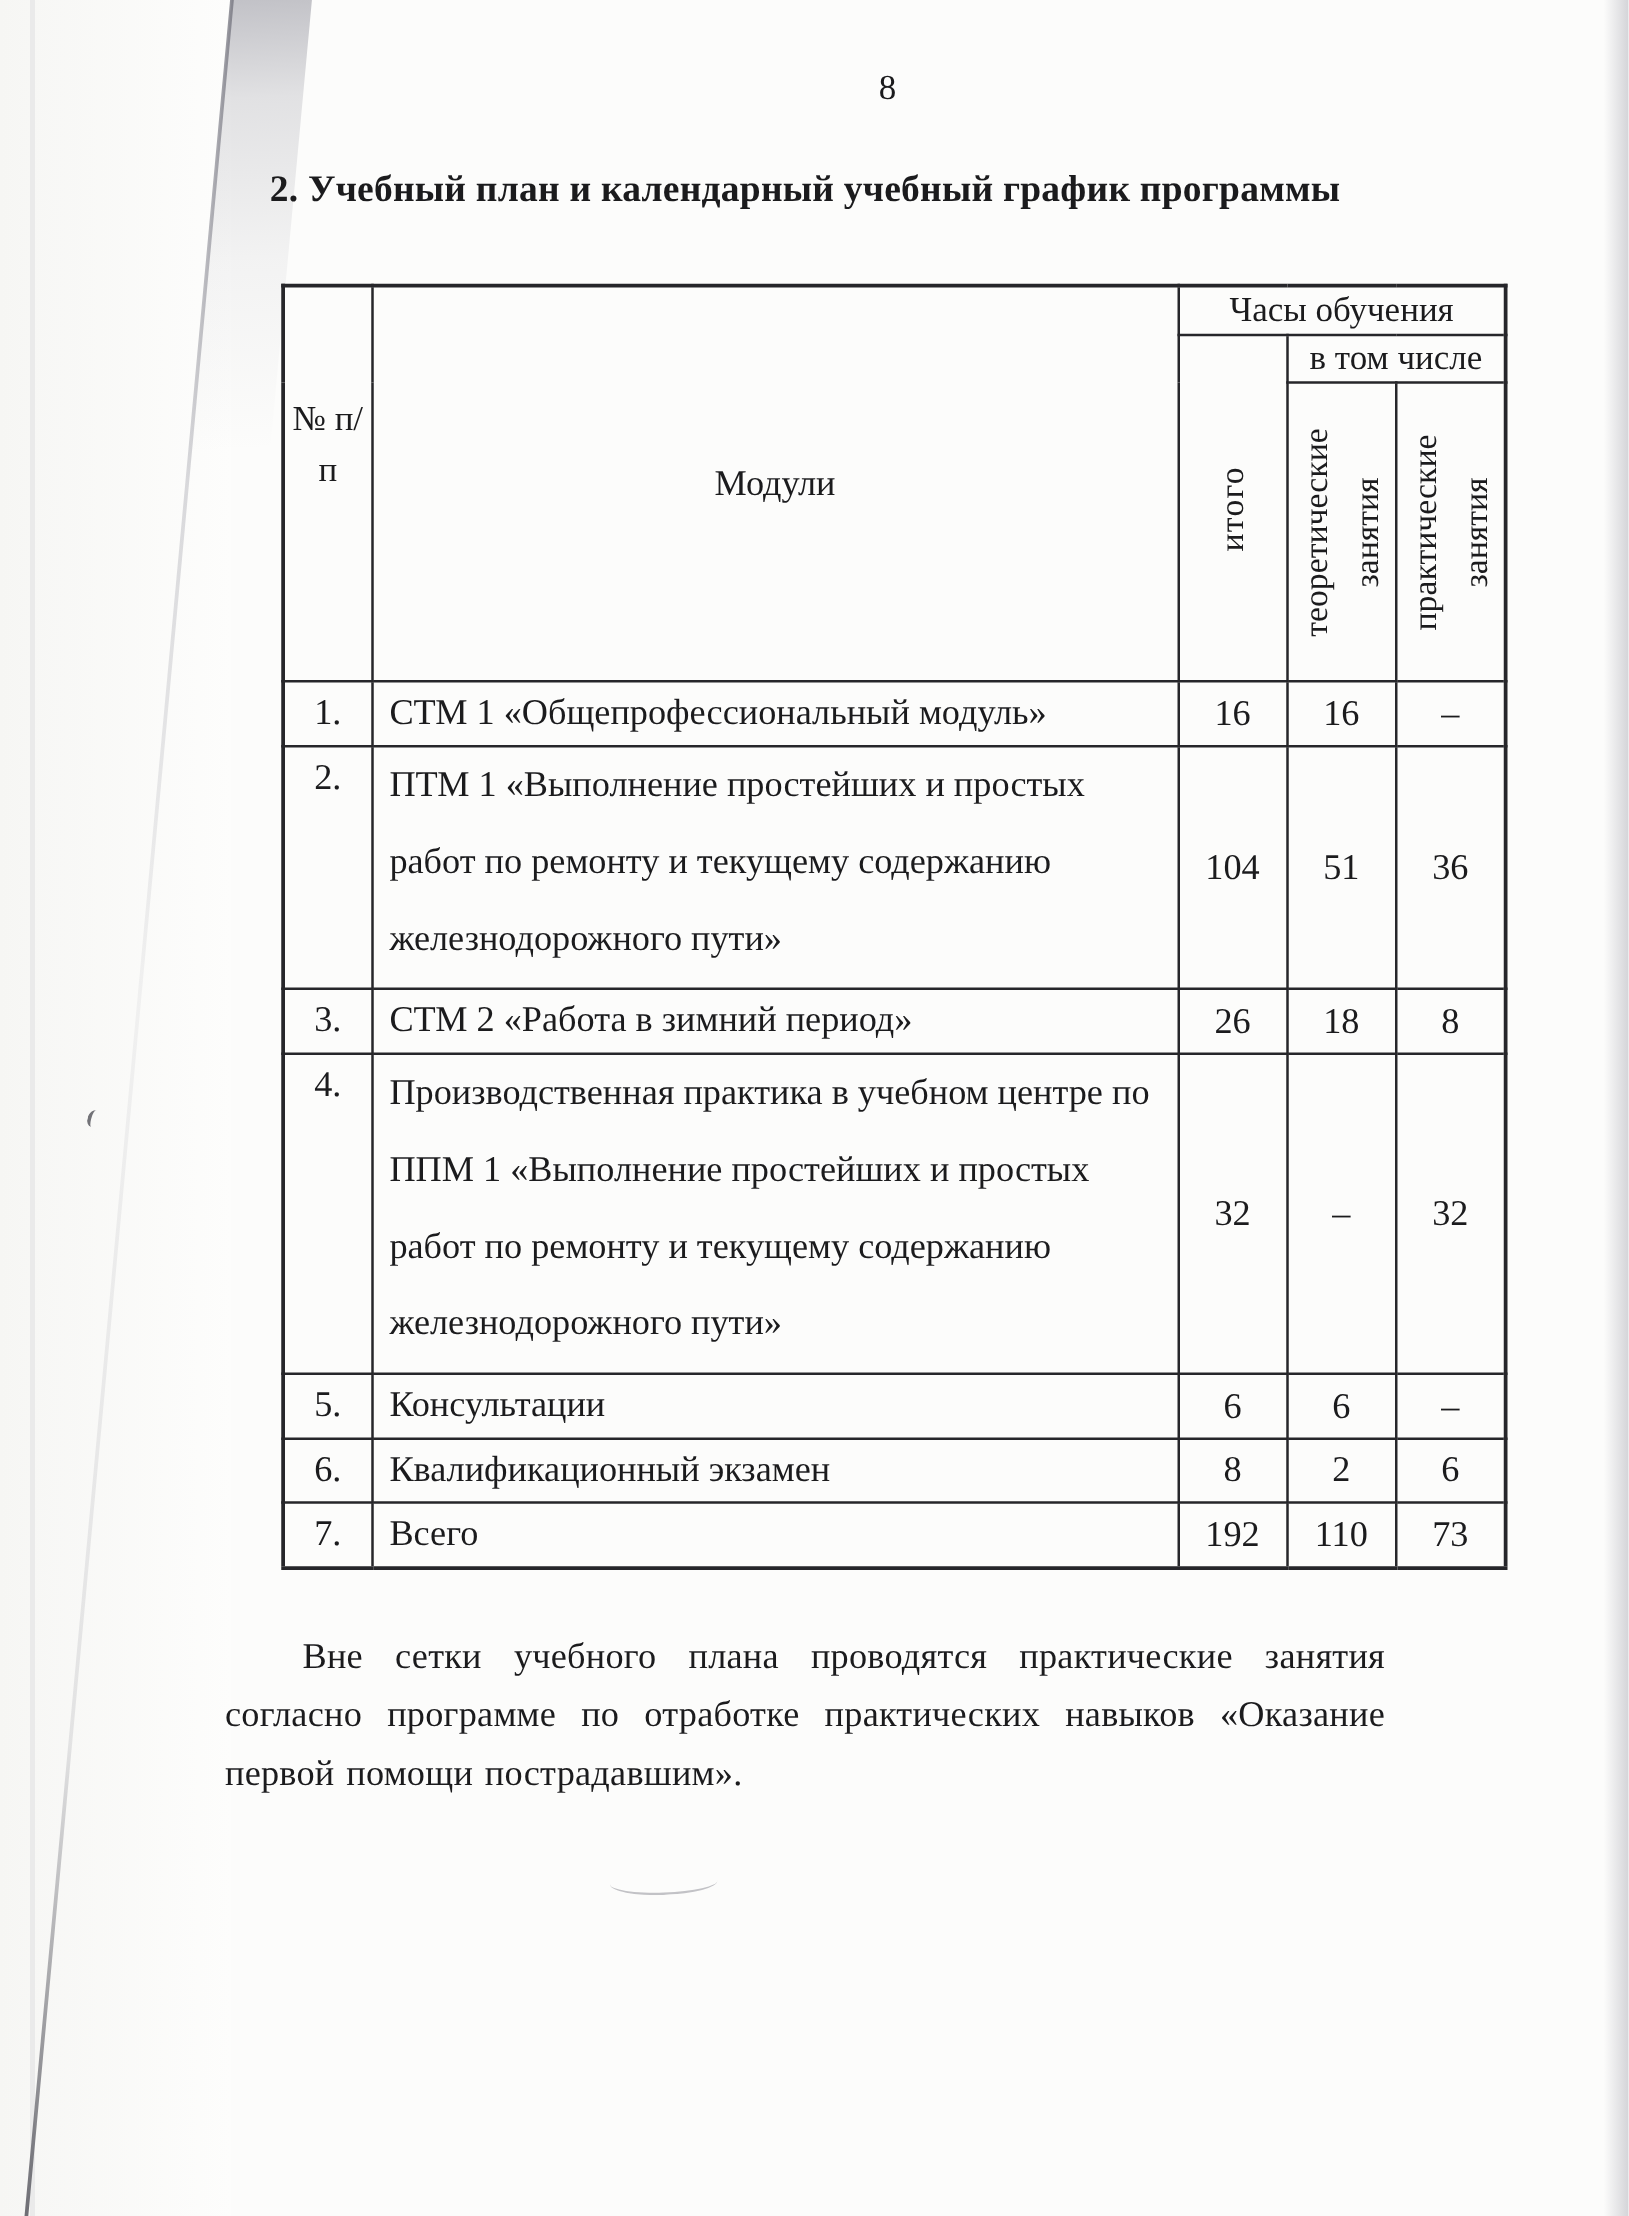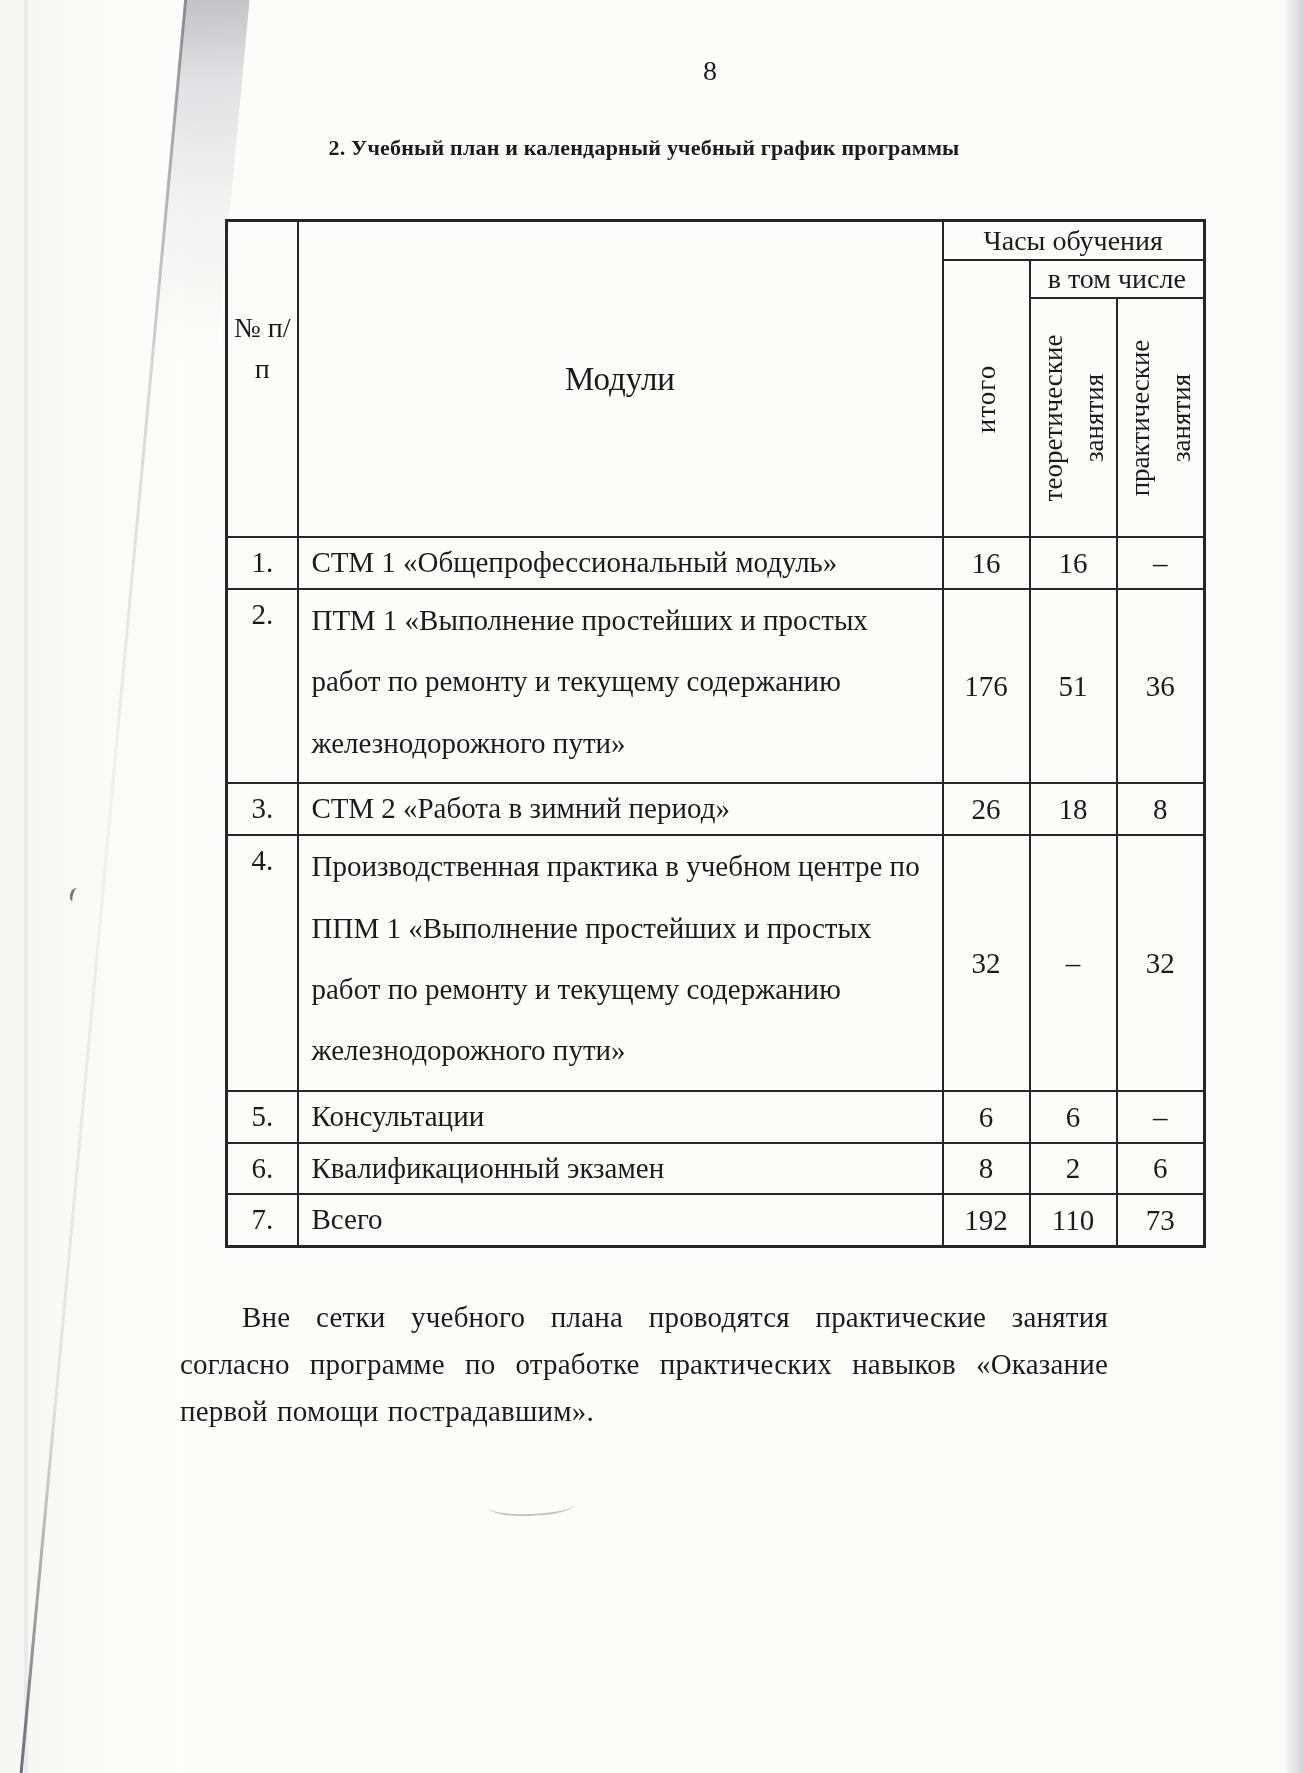--- a/index.html
+++ b/index.html
@@ -66,21 +66,21 @@
   .content {
     position: absolute; left: 180px; top: 0; width: 928px;
   }
   .page-number {
     margin: 0; padding-top: 56px;
     text-align: center; text-indent: 132px;
     font-size: 28px; line-height: 1.1;
   }
   h1.section-heading {
     margin: 48px 0 0 0;
-    font-size: 22px; font-weight: bold; text-align: center;
+    font-size: 30px; font-weight: bold; text-align: center;
     letter-spacing: 0.2px;
     font-family: Liberation Serif, serif;
   }
   h2.subsection-heading {
     margin: 27px 0 0 0;
     font-size: 30px; font-weight: bold; text-align: center;
   }
 
   table.curriculum {
     margin: 58px 0 0 45px;
@@ -107,21 +107,21 @@
   thead tr.r-incl   { height: 38px; }
   thead tr.r-labels { height: 239px; }
 
   th.th-num {
     text-align: center; vertical-align: middle;
     font-size: 28px; line-height: 1.45; padding: 0 6px;
   }
   th.th-num .numwrap { padding-bottom: 60px; }
   th.th-mod {
     text-align: center; vertical-align: middle;
-    font-size: 33px; 
+    font-size: 29px; 
   }
   th.th-hours, th.th-incl {
     text-align: center; vertical-align: middle;
     font-size: 28px; padding: 2px 0;
   }
   th.vcell { position: relative; vertical-align: middle; }
   .vtext {
     position: absolute; top: 50%; left: 50%;
     width: 232px;
     transform: translate(-50%, -50%) rotate(-90deg);
@@ -209,21 +209,21 @@
           <tr>
     <td class="cell-num">1.</td>
     <td class="cell-module">СТМ 1 «Общепрофессиональный модуль»</td>
     <td class="cell-val">16</td>
     <td class="cell-val">16</td>
     <td class="cell-val">–</td>
   </tr>
           <tr class="tall">
     <td class="cell-num">2.</td>
     <td class="cell-module">ПТМ 1 «Выполнение простейших и простых работ по ремонту и текущему содержанию железнодорожного пути»</td>
-    <td class="cell-val">176</td>
+    <td class="cell-val">104</td>
     <td class="cell-val">51</td>
     <td class="cell-val">36</td>
   </tr>
           <tr>
     <td class="cell-num">3.</td>
     <td class="cell-module">СТМ 2 «Работа в зимний период»</td>
     <td class="cell-val">26</td>
     <td class="cell-val">18</td>
     <td class="cell-val">8</td>
   </tr>

